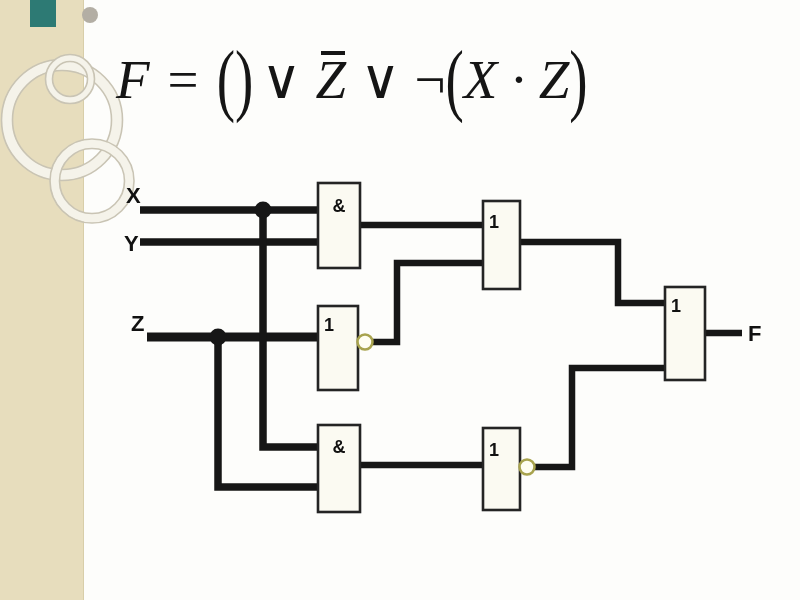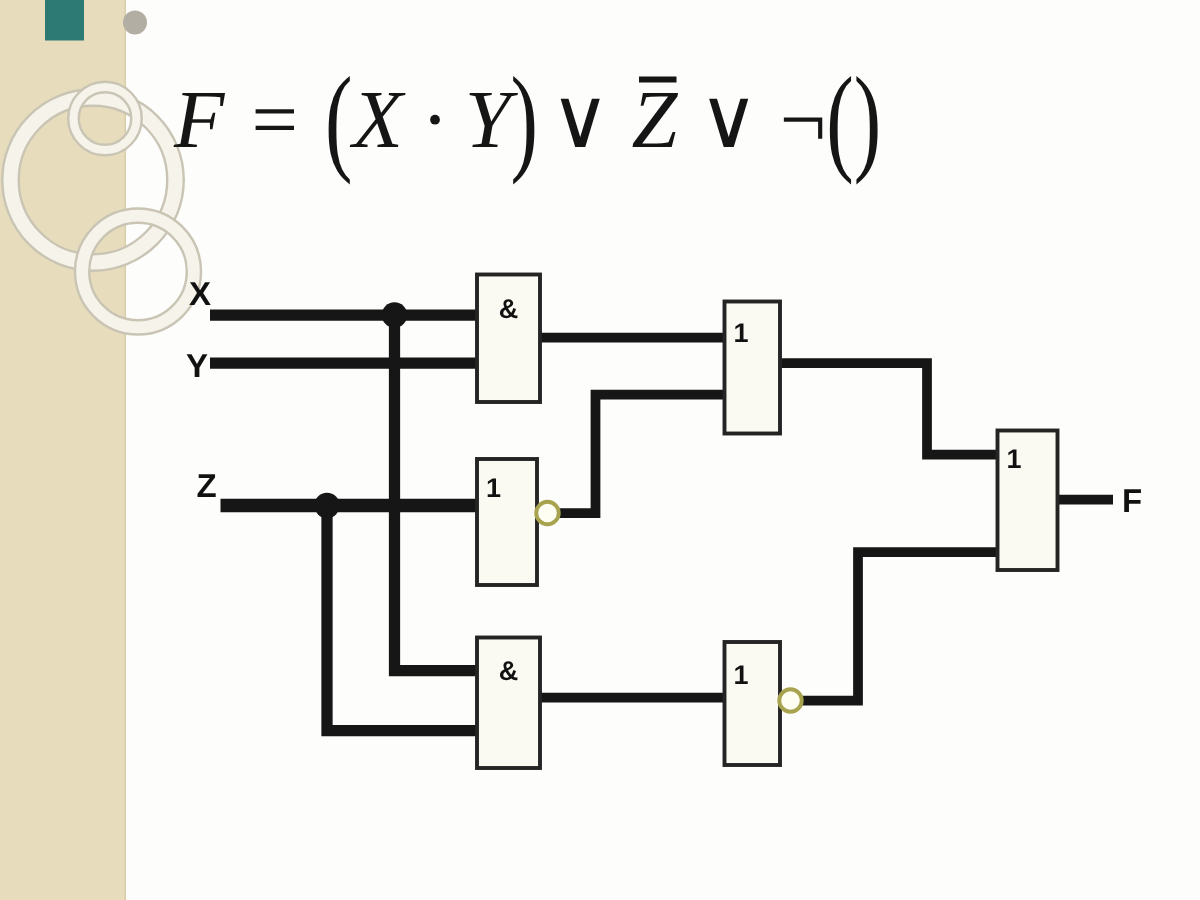--- a/index.html
+++ b/index.html
@@ -116,27 +116,27 @@
       <circle class="ring-edge" cx="70" cy="79" r="17.5"></circle>
     </g>
     <rect x="30" y="0" width="26" height="27" style="fill:var(--accent_square,#2d7a74)"></rect>
     <circle cx="90" cy="15" r="8" fill="#b3aea4"></circle>
   </svg>
 
   <div class="formula">
     <span class="it m-r18">F</span>
     <span class="m-r18">=</span>
     <span class="paren">(</span>
-    <span class="it">X · Y</span>
     <span class="paren m-r8">)</span>
     <span class="m-r14">∨</span>
     <span class="it zbar m-r14">Z</span>
     <span class="m-r14">∨</span>
     <span>¬</span>
     <span class="paren">(</span>
+    <span class="it">X · Z</span>
     <span class="paren">)</span>
   </div>
 
   <svg class="circuit" width="800" height="600" viewBox="0 0 800 600">
 
     <polyline class="wire w8" points="140,210 318,210"></polyline>
     <polyline class="wire w8" points="140,242 318,242"></polyline>
     <polyline class="wire w9" points="147,337 318,337"></polyline>
     <polyline class="wire w8" points="263,210 263,447 318,447"></polyline>
     <polyline class="wire w8" points="218,337 218,487 318,487"></polyline>

